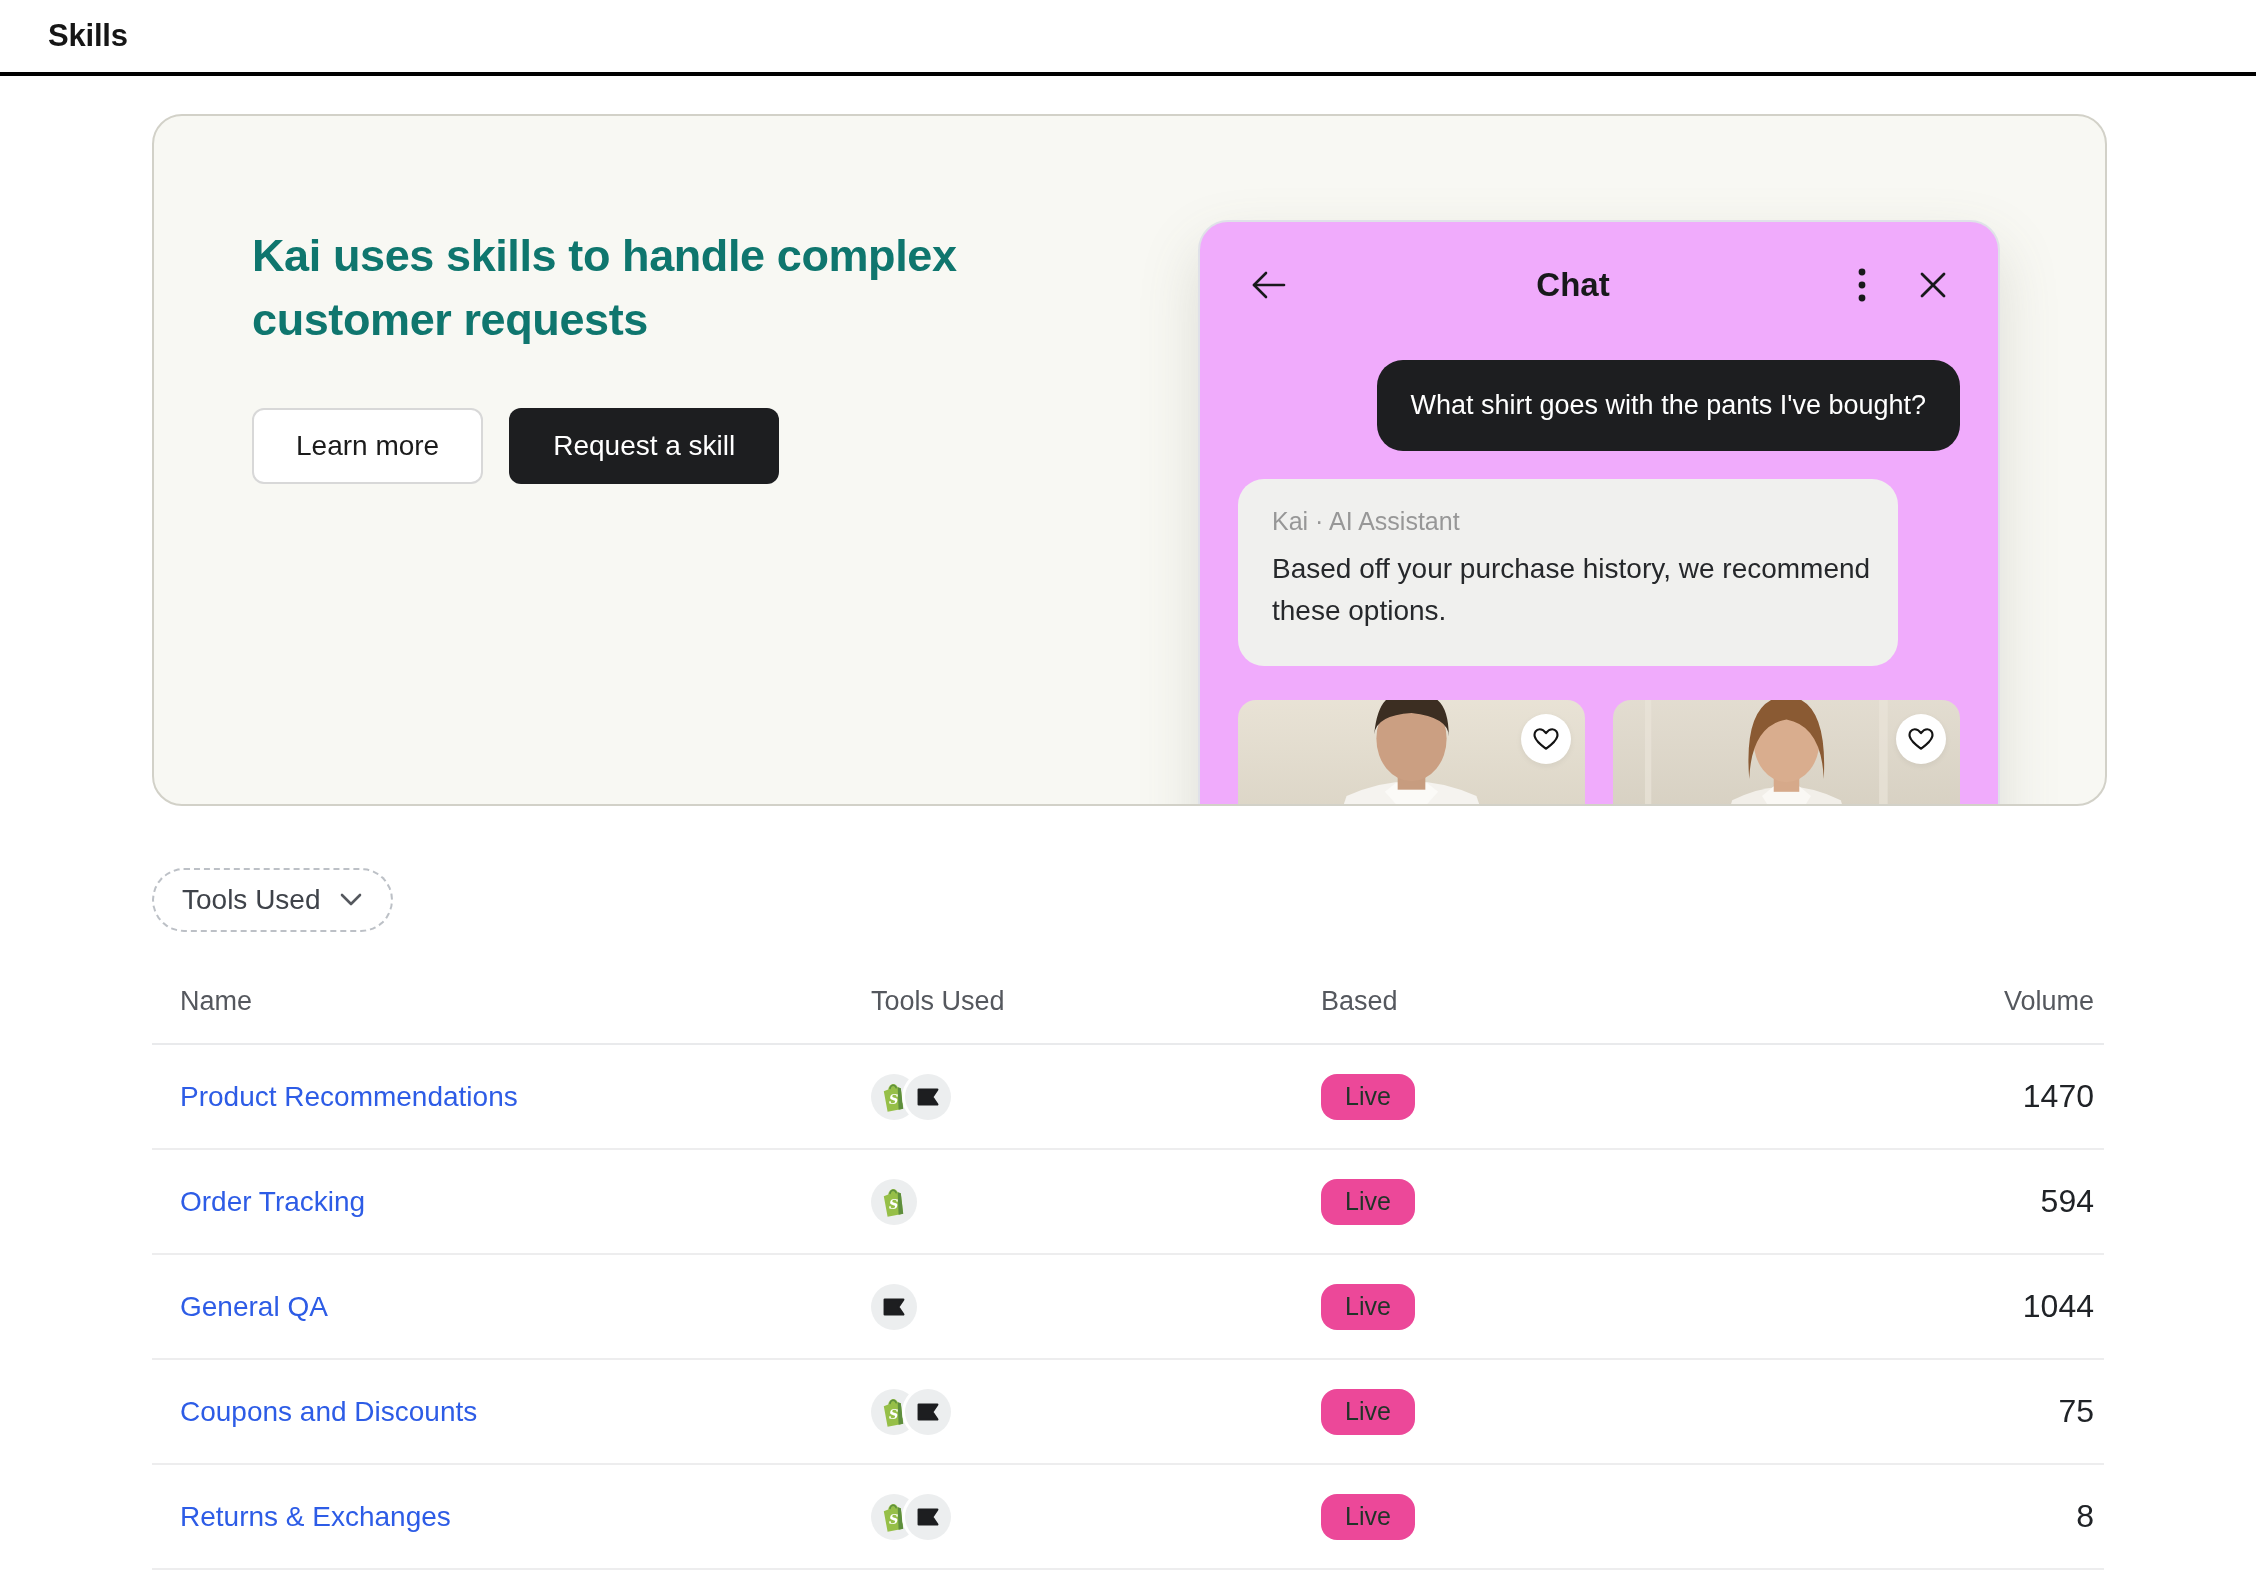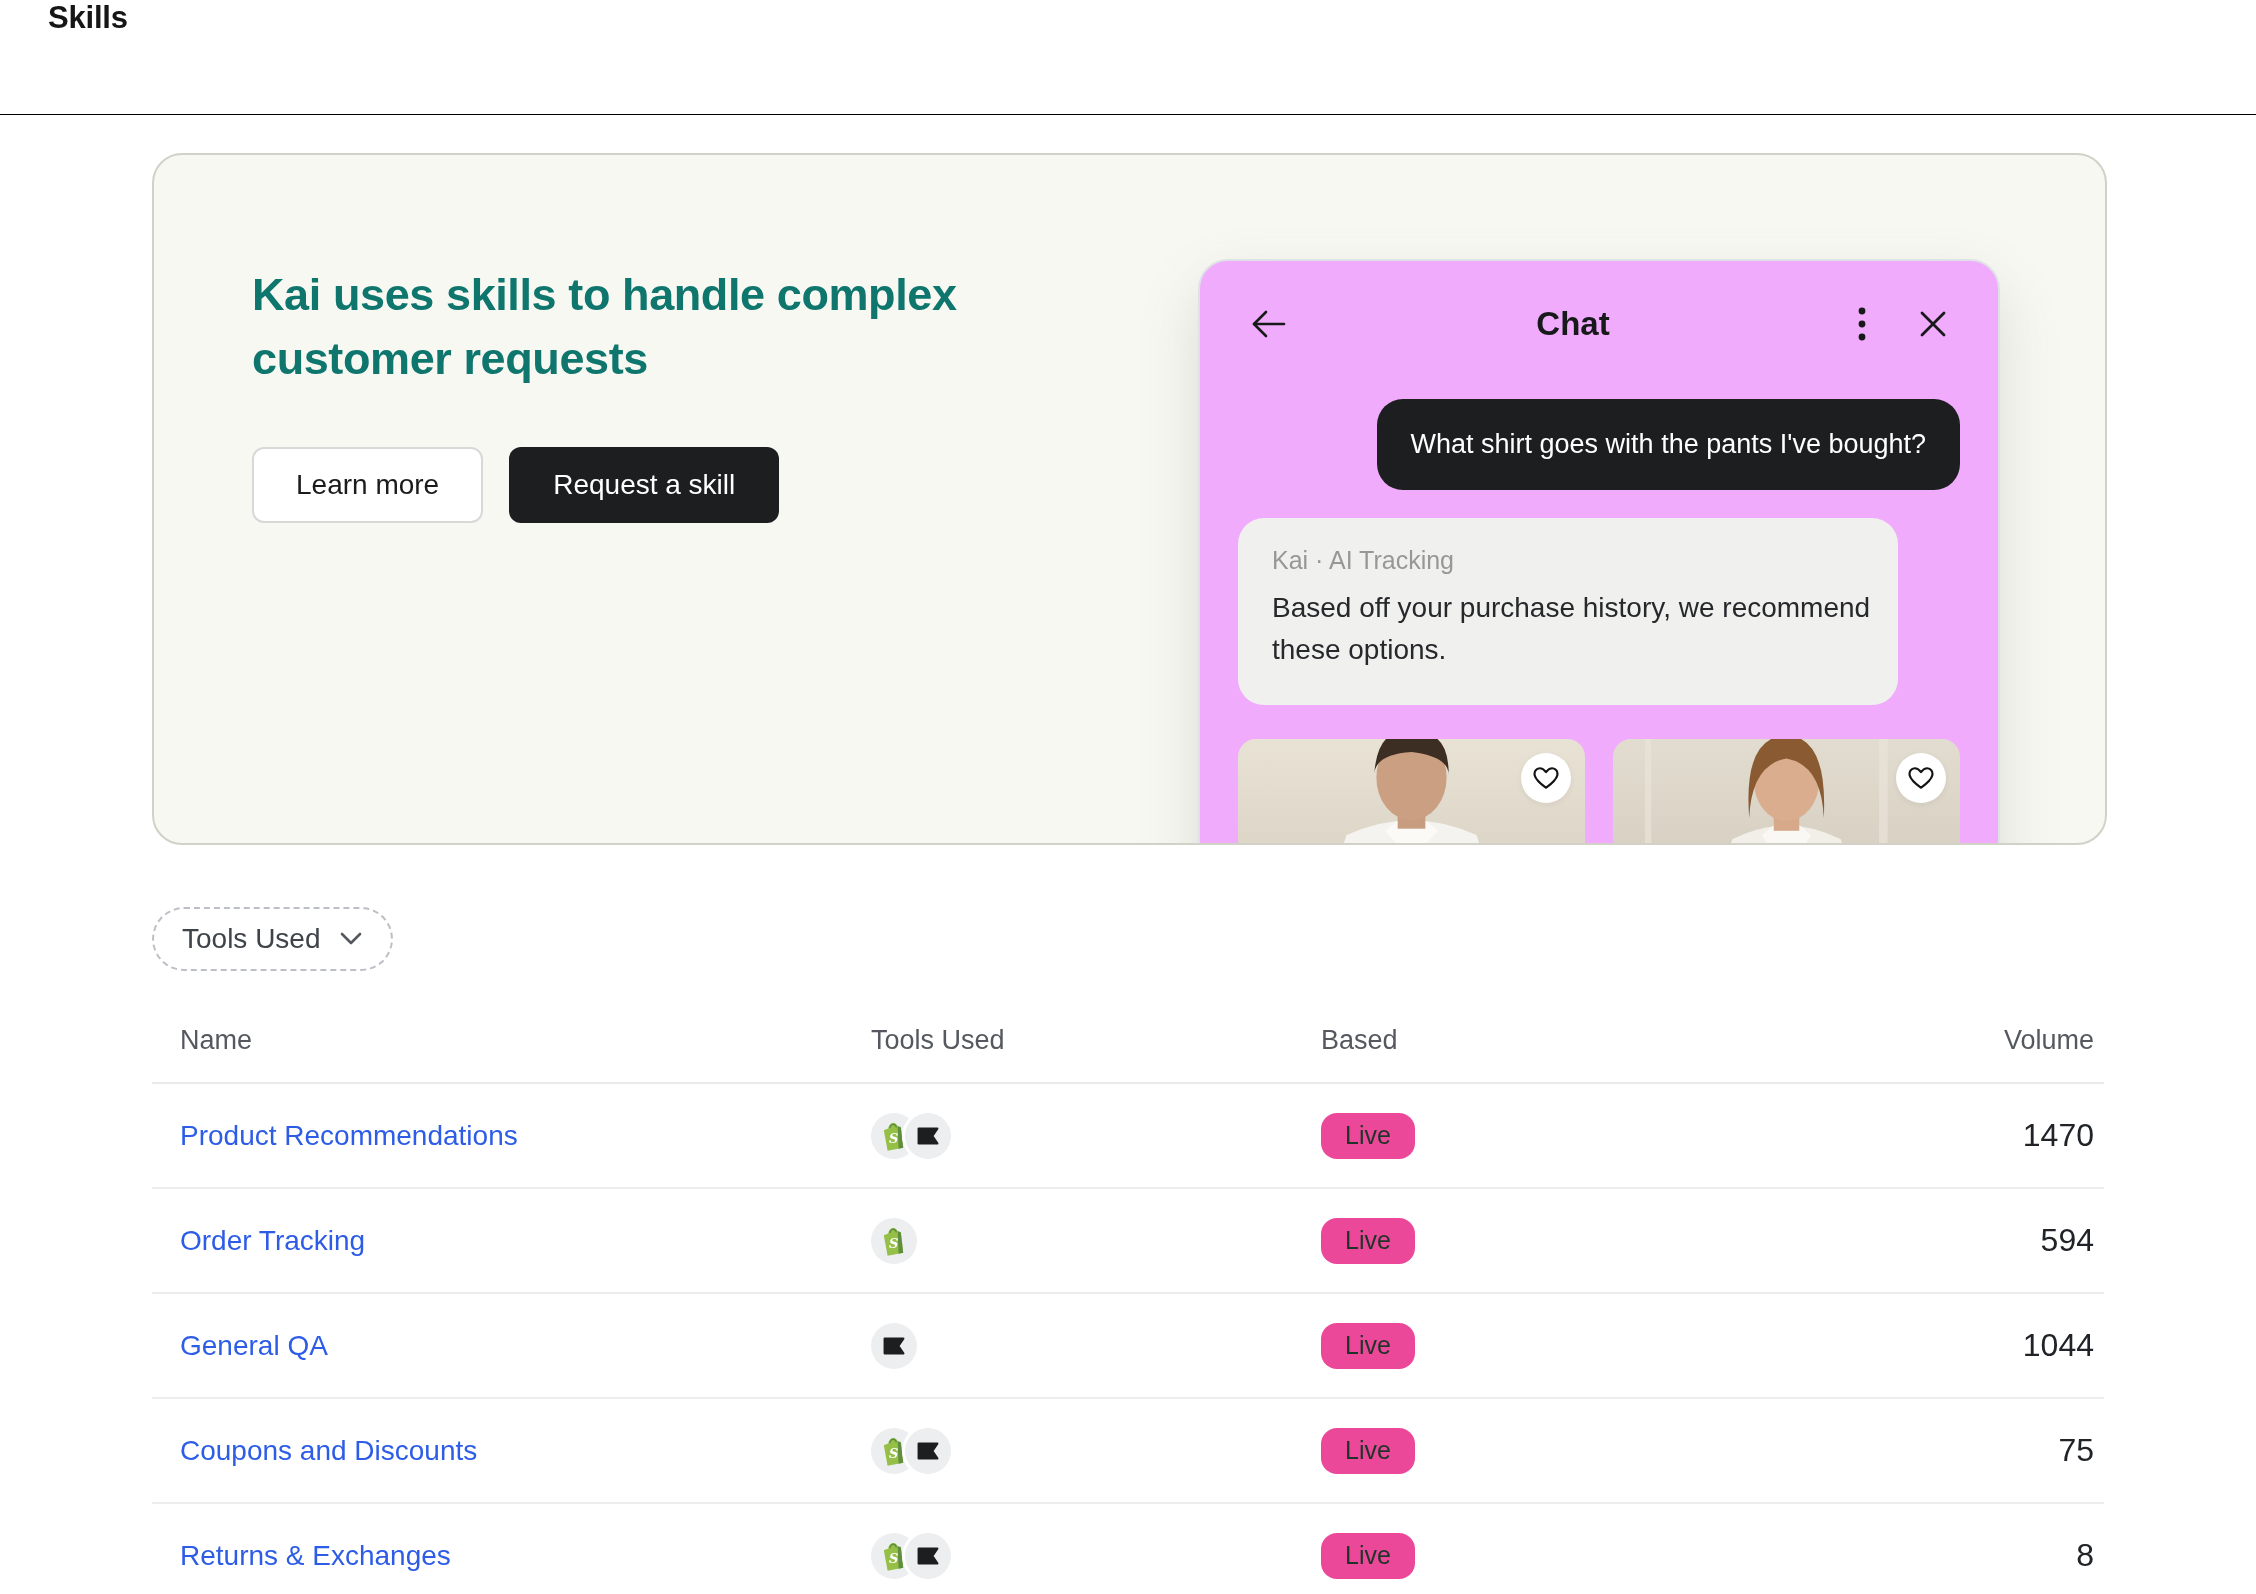--- a/index.html
+++ b/index.html
@@ -1,20 +1,20 @@
 <!DOCTYPE html>
 <html><head>
 <meta charset="utf-8">
 <style>
   * { margin:0; padding:0; box-sizing:border-box; }
   html,body { background:#ffffff; }
   body { font-family:"Liberation Sans", sans-serif; width:2256px; height:1594px; overflow:hidden; color:#1c1c1c; }
 
   
-  .topbar { height:115px; display:flex; align-items:flex-start; padding-left:48px; border-bottom:1px solid #000000; background:#fff; }
+  .topbar { height:76px; display:flex; align-items:center; padding-left:48px; border-bottom:4px solid #000000; background:#fff; }
   .topbar-title { font-size:31px; font-weight:700; color:#161616; letter-spacing:-.2px; }
 
   
   .hero { position:relative; margin:38px 0 0 152px; width:1955px; height:692px;
           background:#f8f8f3; border:2px solid #d2d1c8; border-radius:30px; overflow:hidden; }
   .hero-content { position:absolute; left:98px; top:108px; width:980px; }
   .hero-heading { font-size:45px; line-height:1.42; font-weight:700; color:#0f766e; letter-spacing:-.4px; width:900px; }
   .hero-desc { margin-top:44px; font-size:29px; line-height:1.6; color:#4a4a4a; width:840px; }
   .hero-buttons { margin-top:56px; display:flex; gap:26px; }
   .btn { display:inline-flex; align-items:center; justify-content:center; height:76px; border-radius:12px; font-size:28px; cursor:pointer; }
@@ -107,21 +107,21 @@
             <path d="M4 4 L26 26"></path>
               <path d="M26 4 L4 26"></path>
           </svg>
         </button>
       </div>
     </div>
 
     <div class="chat-body">
       <div class="bubble-user">What shirt goes with the pants I've bought?</div>
       <div class="bubble-kai">
-        <div class="kai-label">Kai · AI Tracking</div>
+        <div class="kai-label">Kai · AI Assistant</div>
         <div class="kai-text">Based off your purchase history, we recommend these options.</div>
       </div>
 
       <div class="products">
         <div class="product-card">
           <svg class="photo" viewBox="0 0 326 190" preserveAspectRatio="xMidYMid slice">
             <defs>
                 <linearGradient id="bg1" x1="0" y1="0" x2="0" y2="1">
               <stop offset="0" stop-color="#e9e3d6"></stop>
                   <stop offset="1" stop-color="#d3ccbc"></stop>

